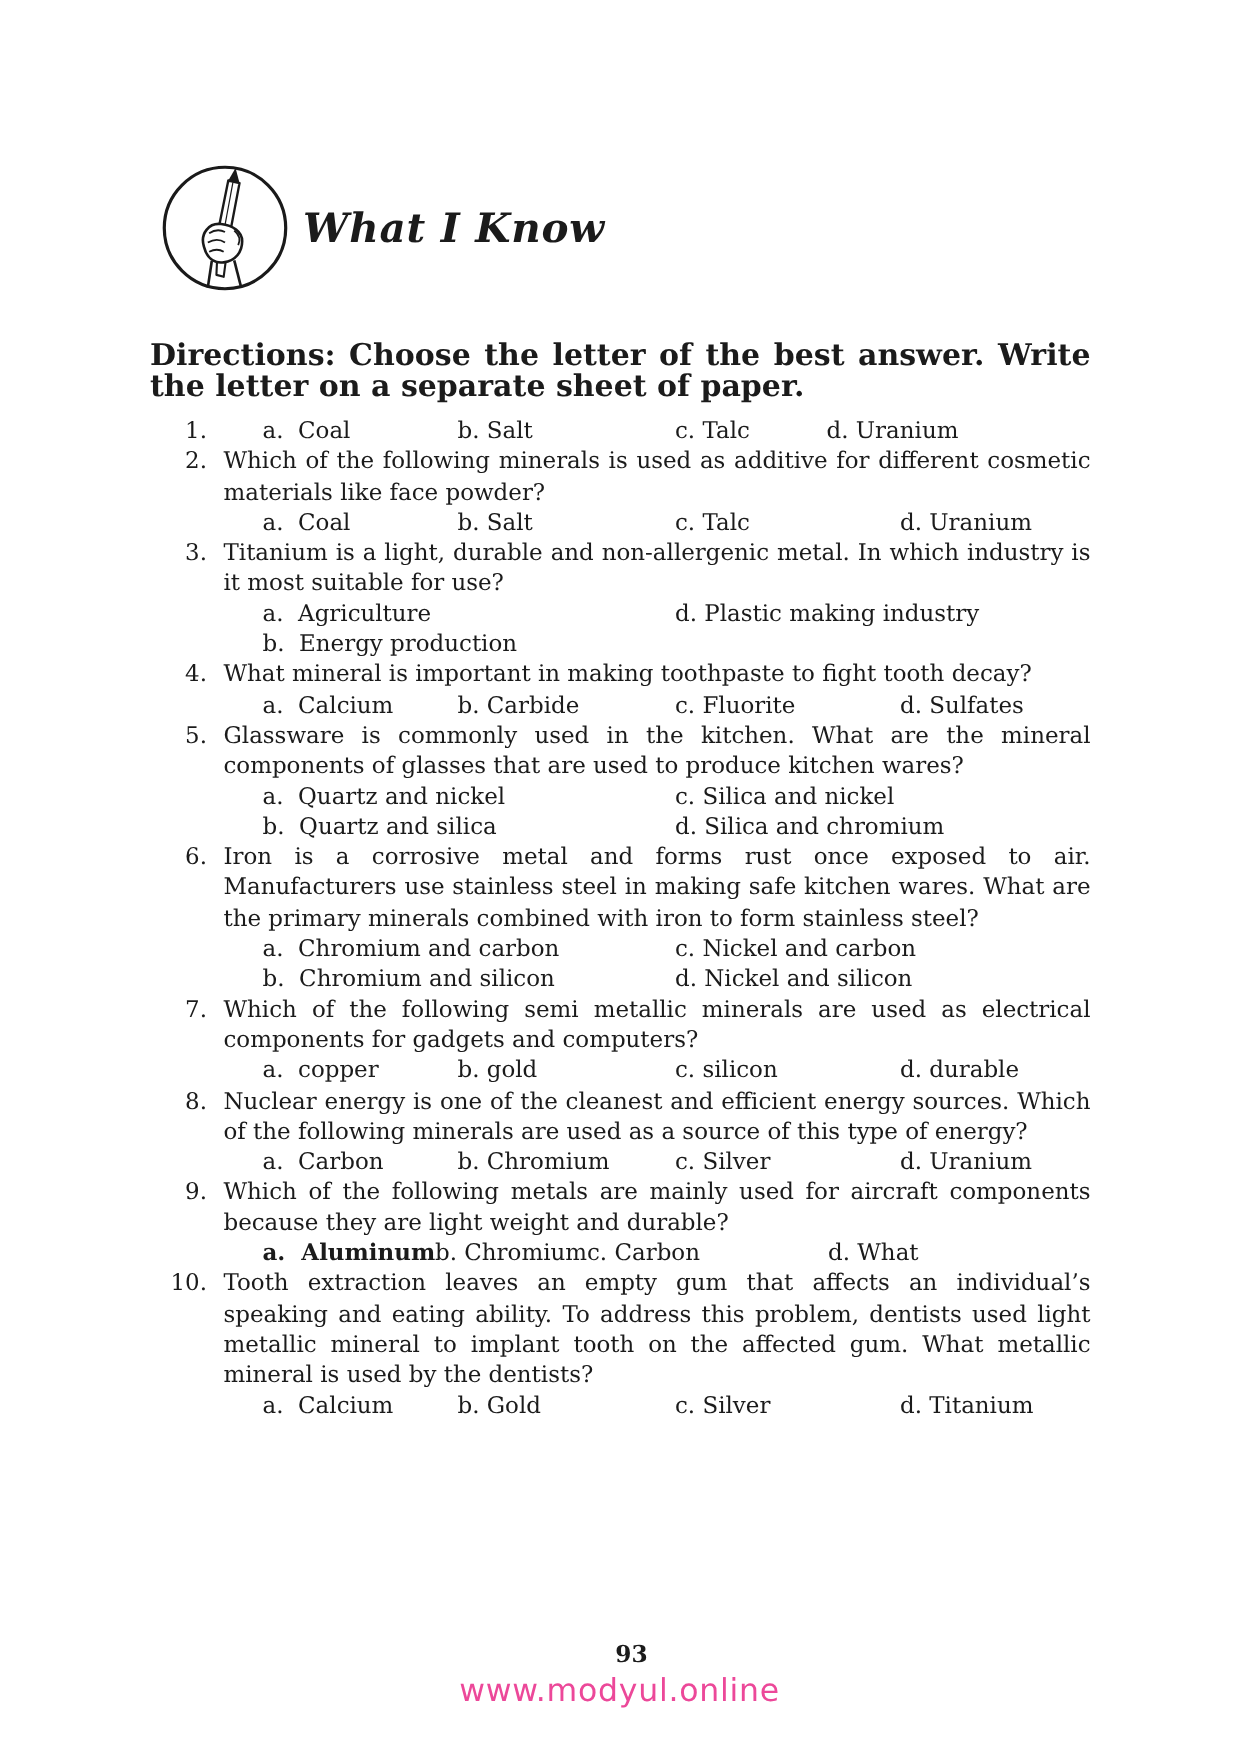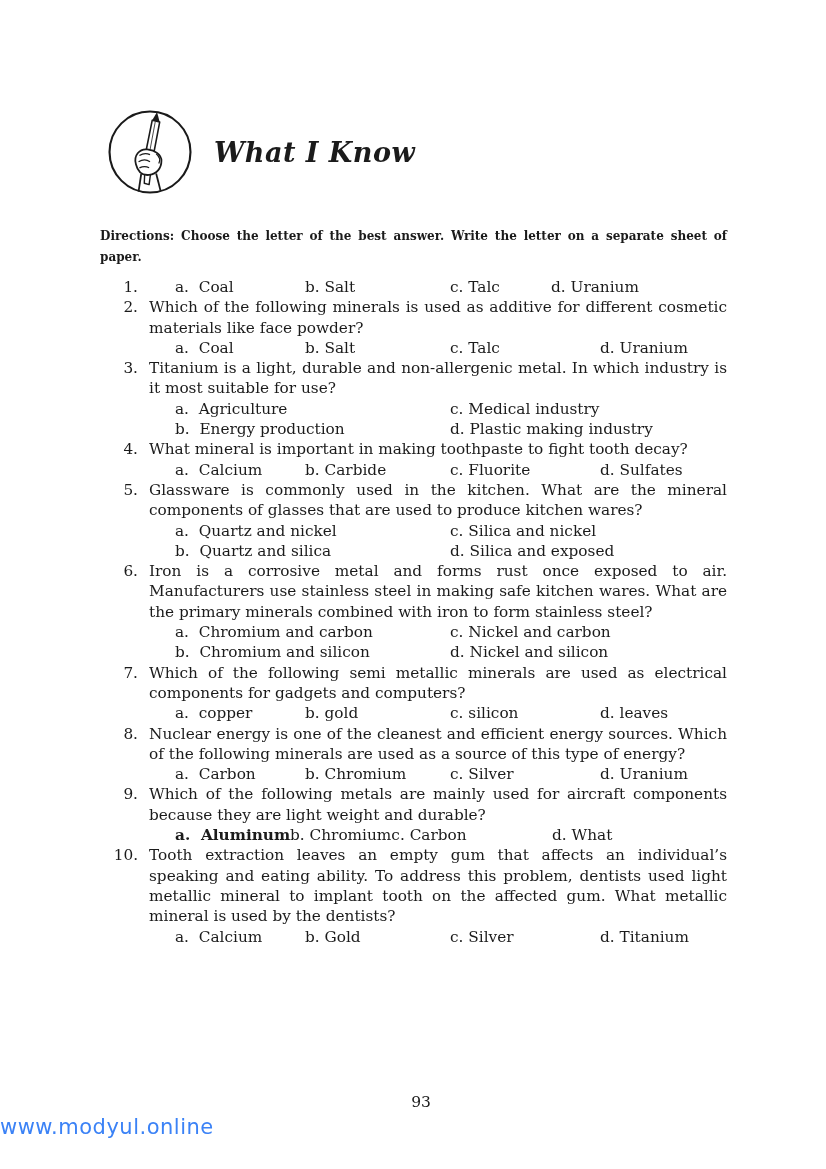--- a/index.html
+++ b/index.html
@@ -11,37 +11,37 @@
     color: #1b1b1b;
     font-family: "DejaVu Serif", "Liberation Serif", serif;
     overflow: hidden;
     box-sizing: border-box;
     padding: 0 99px 0 100px;
   }
   
   .header {
     display: flex;
     align-items: center;
-    gap: 20px;
+    gap: 8px;
     margin-top: 108px;
     margin-left: 6px;
   }
   .icon-wrap { width: 88px; height: 88px; flex: 0 0 88px; }
   .page-title {
     font-size: 27px;
     font-weight: bold;
     font-style: italic;
     letter-spacing: 0.5px;
     margin: 0;
   }
   
   .directions {
     margin: 30px 0 0 0;
     font-weight: bold;
-    font-size: 12px;
+    font-size: 20px;
     line-height: 21px;
     text-align: justify;
   }
   
   .questions {
     list-style: none;
     margin: 9px 0 0 0;
     padding: 0;
     font-size: 15.3px;
     line-height: 20.3px;
@@ -71,30 +71,31 @@
     grid-template-rows: repeat(2, auto);
     grid-auto-flow: column;
   }
   
   .page-number {
     position: absolute;
     left: 16px; right: 0;
     top: 1093px;
     text-align: center;
     font-size: 15.5px;
+    font-weight: bold;
   }
   .watermark {
     position: absolute;
     left: 0; right: 0;
     top: 1115px;
-    text-align: left;
+    text-align: center;
     font-family: "DejaVu Sans", "Liberation Sans", sans-serif;
     font-size: 21px;
     letter-spacing: 0.5px;
-    color: #3b82f6;
+    color: #ec4899;
   }
 </style>
 </head>
 <body>
 
 <div class="page">
 
   <div class="header">
     <div class="icon-wrap">
       <svg viewBox="0 0 100 100" width="88" height="88" aria-hidden="true">
@@ -141,21 +142,20 @@
           </div>
         </div>
       </li>
       <li class="question">
         <span class="q-num">3.</span>
         <div class="q-body">
           <div class="q-text">Titanium is a light, durable and non-allergenic metal. In which industry is it most suitable for use?</div>
           <div class="q-opts l-grid">
             <span class="opt">a.&nbsp; Agriculture</span>
             <span class="opt">b.&nbsp; Energy production</span>
-            <span class="opt">c. Medical industry</span>
             <span class="opt">d. Plastic making industry</span>
           </div>
         </div>
       </li>
       <li class="question">
         <span class="q-num">4.</span>
         <div class="q-body">
           <div class="q-text">What mineral is important in making toothpaste to fight tooth decay?</div>
           <div class="q-opts l-row">
             <span class="opt">a.&nbsp; Calcium</span>
@@ -166,21 +166,21 @@
         </div>
       </li>
       <li class="question">
         <span class="q-num">5.</span>
         <div class="q-body">
           <div class="q-text">Glassware is commonly used in the kitchen. What are the mineral components of glasses that are used to produce kitchen wares?</div>
           <div class="q-opts l-grid">
             <span class="opt">a.&nbsp; Quartz and nickel</span>
             <span class="opt">b.&nbsp; Quartz and silica</span>
             <span class="opt">c. Silica and nickel</span>
-            <span class="opt">d. Silica and exposed</span>
+            <span class="opt">d. Silica and chromium</span>
           </div>
         </div>
       </li>
       <li class="question">
         <span class="q-num">6.</span>
         <div class="q-body">
           <div class="q-text">Iron is a corrosive metal and forms rust once exposed to air. Manufacturers use stainless steel in making safe kitchen wares. What are the primary minerals combined with iron to form stainless steel?</div>
           <div class="q-opts l-grid">
             <span class="opt">a.&nbsp; Chromium and carbon</span>
             <span class="opt">b.&nbsp; Chromium and silicon</span>
@@ -190,21 +190,21 @@
         </div>
       </li>
       <li class="question">
         <span class="q-num">7.</span>
         <div class="q-body">
           <div class="q-text">Which of the following semi metallic minerals are used as electrical components for gadgets and computers?</div>
           <div class="q-opts l-row">
             <span class="opt">a.&nbsp; copper</span>
             <span class="opt">b. gold</span>
             <span class="opt">c. silicon</span>
-            <span class="opt">d. leaves</span>
+            <span class="opt">d. durable</span>
           </div>
         </div>
       </li>
       <li class="question">
         <span class="q-num">8.</span>
         <div class="q-body">
           <div class="q-text">Nuclear energy is one of the cleanest and efficient energy sources. Which of the following minerals are used as a source of this type of energy?</div>
           <div class="q-opts l-row">
             <span class="opt">a.&nbsp; Carbon</span>
             <span class="opt">b. Chromium</span>

